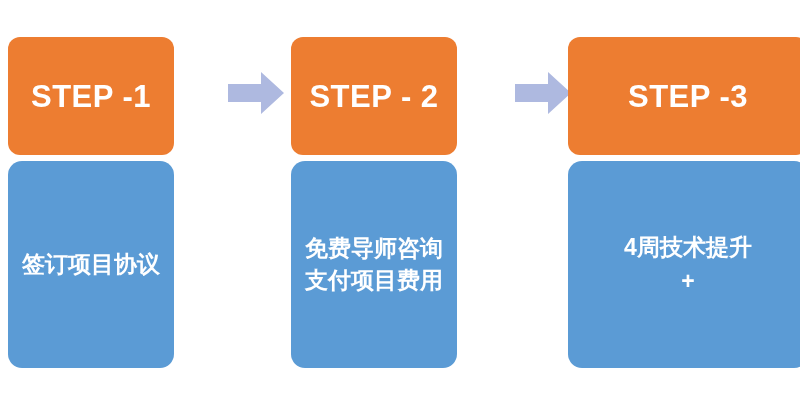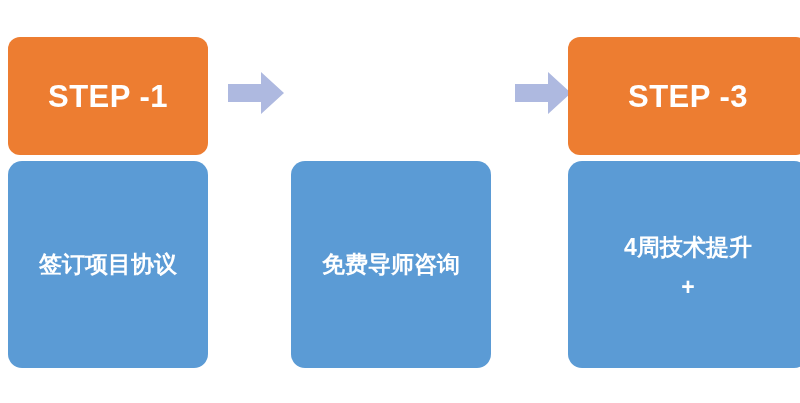--- a/index.html
+++ b/index.html
@@ -18,21 +18,21 @@
     position: relative;
     width: 800px;
     height: 403px;
     background: #ffffff;
   }
 
   
   .step-column {
     position: absolute;
     top: 37px;
-    width: 200px;
+    width: 166px;
     height: 331px;
   }
   .step-column.col-1 { left: 8px; }
   .step-column.col-2 { left: 291px; }
   .step-column.col-3 { left: 568px; width: 240px; }
 
   
   .step-header {
     position: absolute;
     top: 0;
@@ -71,21 +71,20 @@
   .step-body-line {
     color: #ffffff;
     font-size: 23px;
     font-weight: bold;
     line-height: 1.35;
     text-align: center;
     white-space: nowrap;
   }
   .step-body.three-lines .step-body-line {
     line-height: 1.45;
-    margin-top: 6px;
   }
 
   
   .connector-arrow {
     position: absolute;
     top: 72px;
     width: 56px;
     height: 42px;
   }
   .connector-arrow.arrow-1 { left: 228px; }
@@ -108,22 +107,26 @@
 
   <div class="connector-arrow arrow-1">
     <span>
       <svg viewBox="0 0 56 42" xmlns="http://www.w3.org/2000/svg" aria-hidden="true">
         <polygon points="0,12 33,12 33,0 56,21 33,42 33,30 0,30" fill="#AEB9E0"></polygon>
       </svg>
     </span>
   </div>
 
   <div class="step-column col-2">
+    <div class="step-header">
+      <span class="step-header-label">STEP - 2</span>
+    </div>
     <div class="step-body">
       <span class="step-body-line">免费导师咨询</span>
+      <span class="step-body-line">支付项目费用</span>
     </div>
   </div>
 
   <div class="connector-arrow arrow-2">
     <span>
       <svg viewBox="0 0 56 42" xmlns="http://www.w3.org/2000/svg" aria-hidden="true">
         <polygon points="0,12 33,12 33,0 56,21 33,42 33,30 0,30" fill="#AEB9E0"></polygon>
       </svg>
     </span>
   </div>

